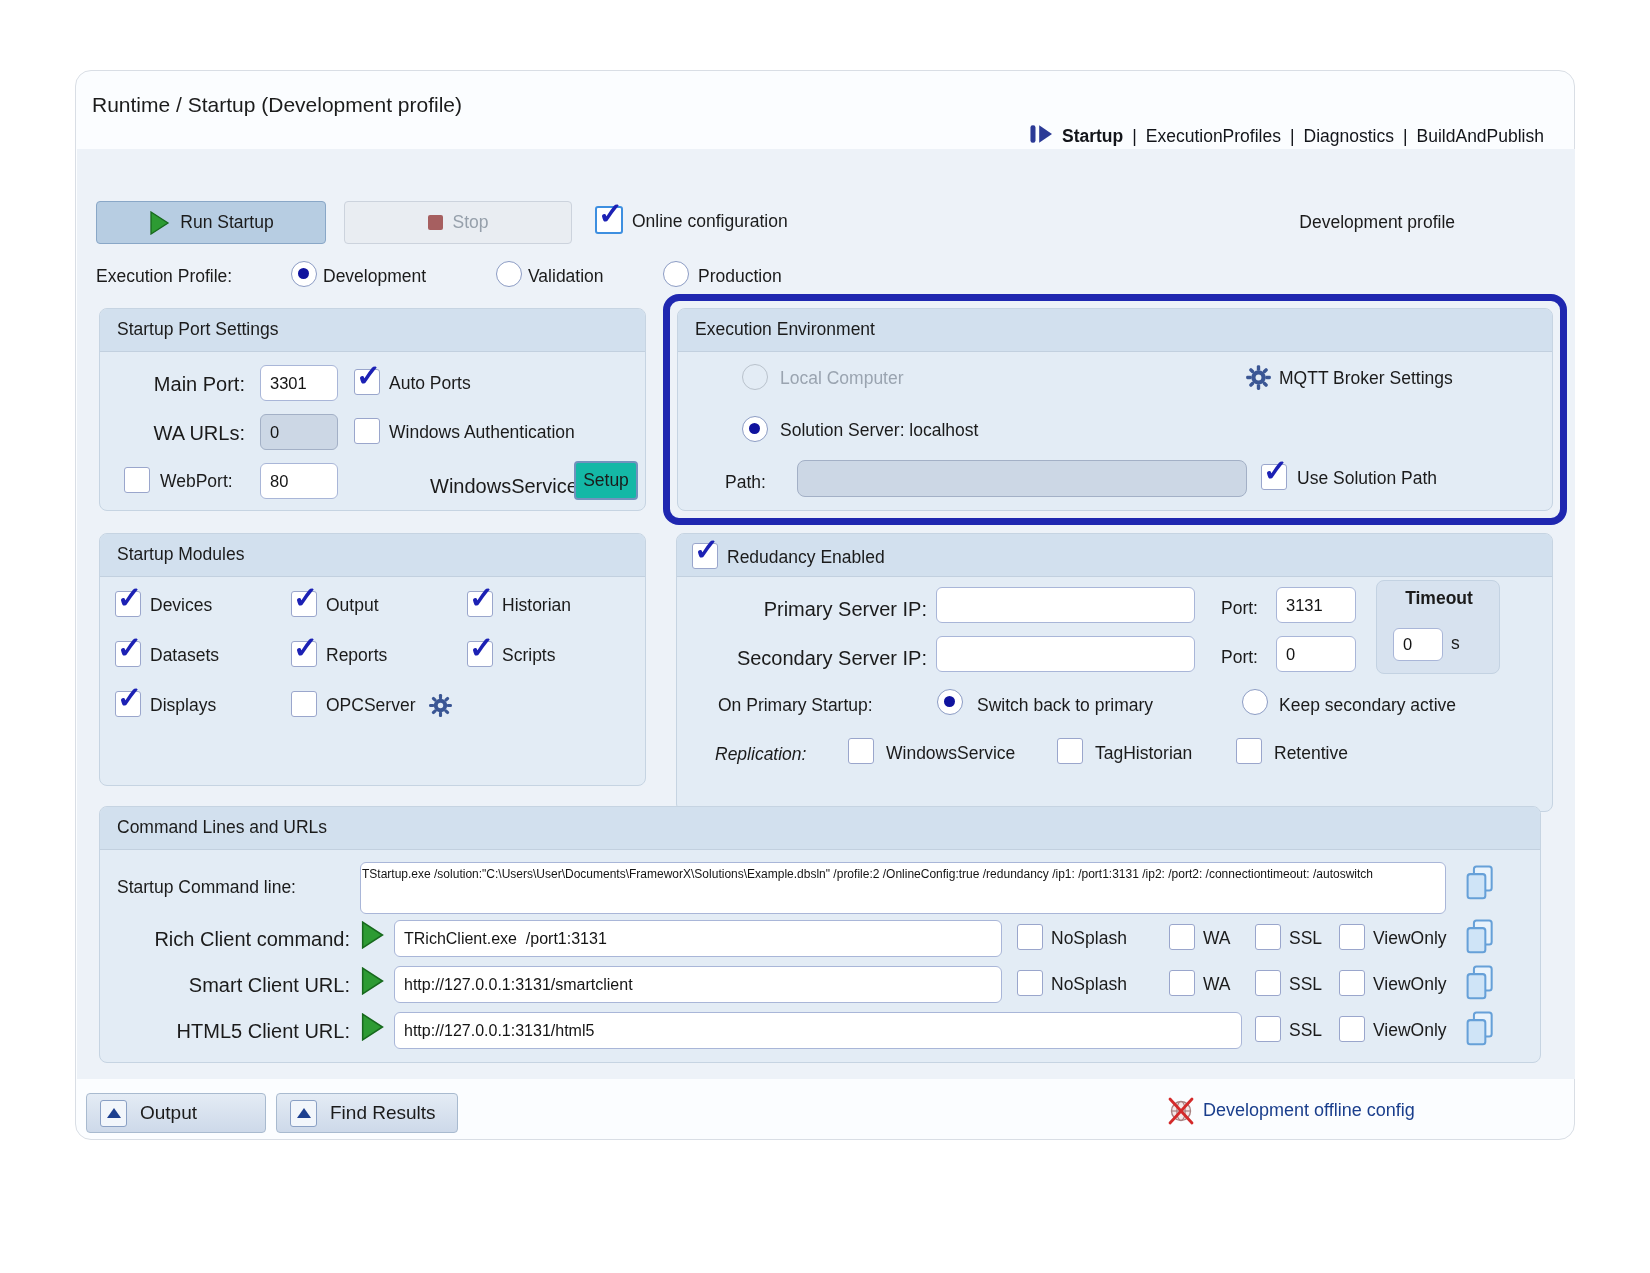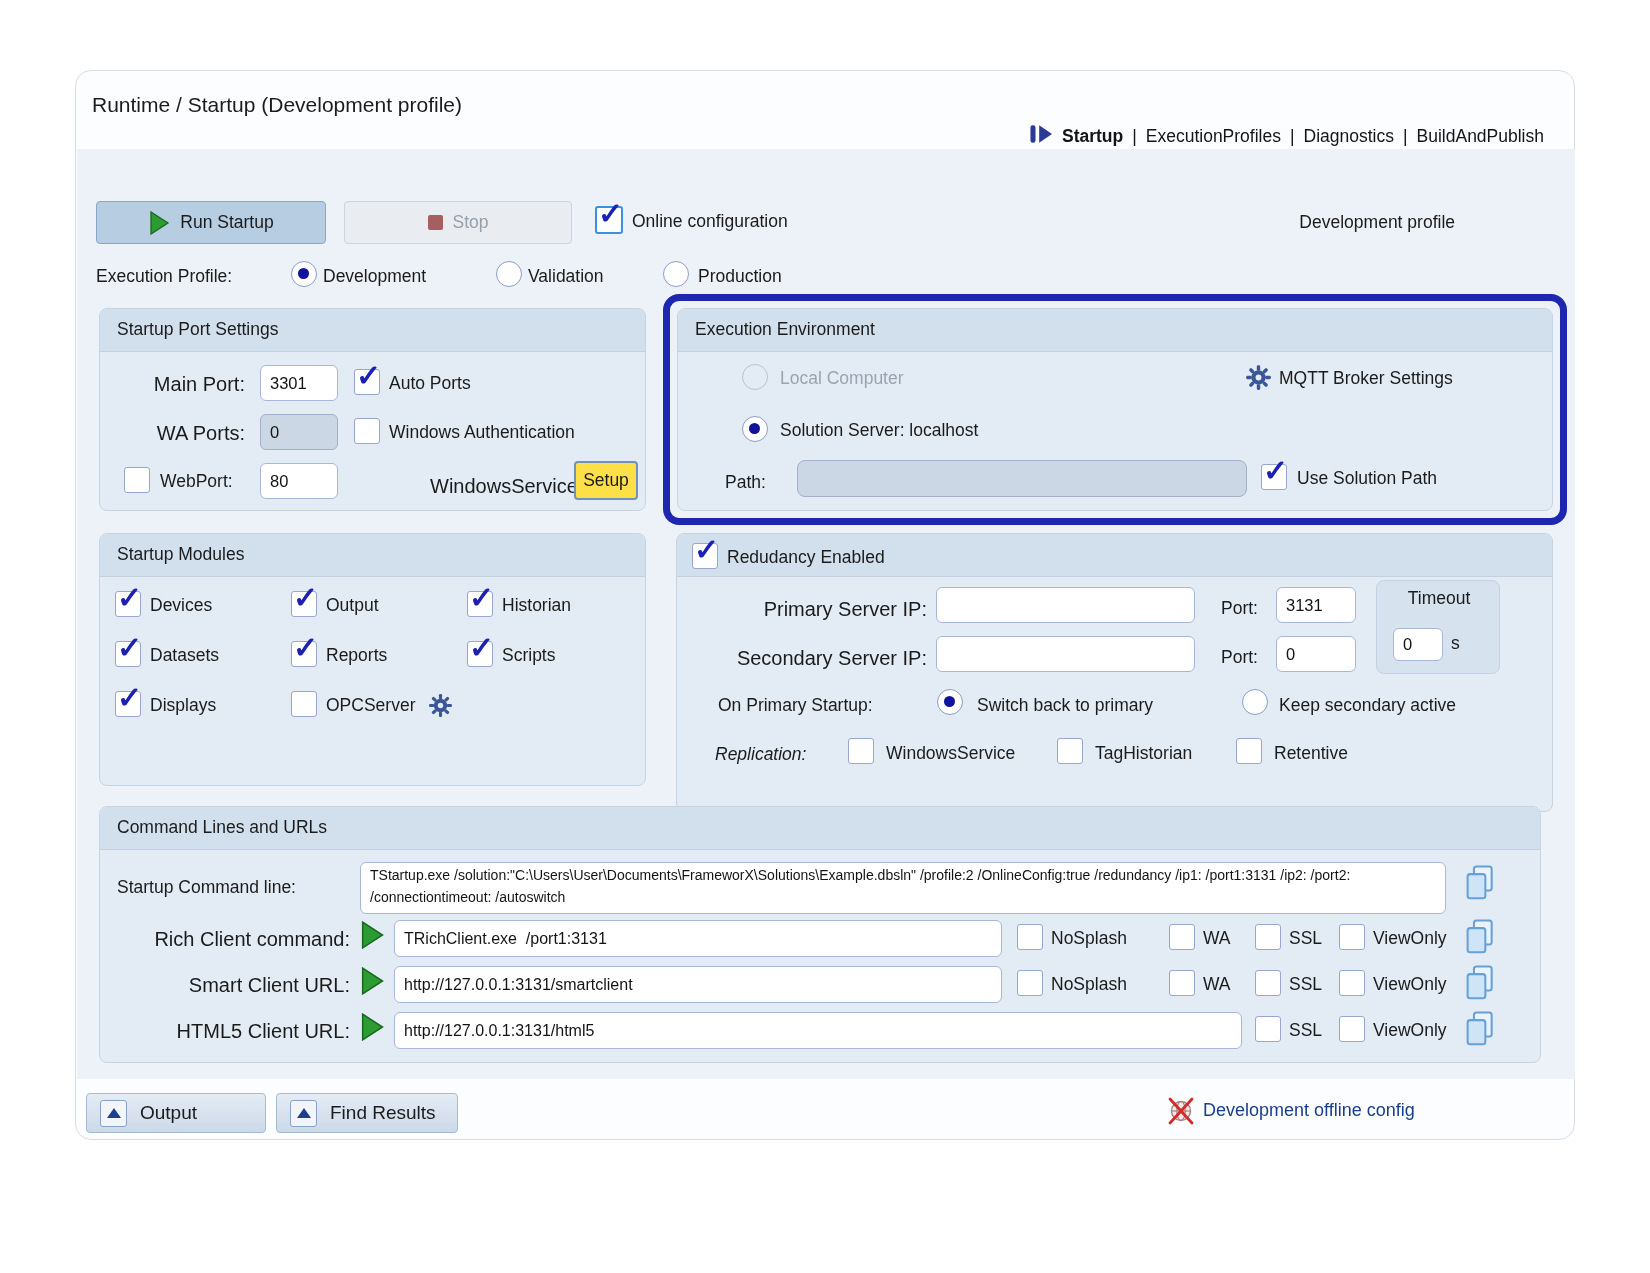--- a/index.html
+++ b/index.html
@@ -24,23 +24,23 @@
   .radio{position:absolute;width:26px;height:26px;border:1.6px solid #8c9cc4;border-radius:50%;background:#ffffff;box-sizing:border-box;}
   .radio.selected::after{content:"";position:absolute;left:5.5px;top:5.5px;width:11px;height:11px;border-radius:50%;background:#10139e;}
   .radio.disabled{border-color:#b9c2cc;background:transparent;}
   .inp{position:absolute;background:#ffffff;border:1.5px solid #a9b6d8;border-radius:6px;font-size:16.5px;padding:0 9px;box-sizing:border-box;font-family:"Liberation Sans",sans-serif;color:#141414;outline:none;}
   .inp.disabled{background:#ccd7e5;border-color:#a3b0c6;}
   .group{position:absolute;background:#e3ecf5;border:1px solid #c6d4e2;border-radius:8px;box-sizing:border-box;}
   .group-header{position:absolute;left:0;top:0;right:0;height:43px;background:#d2e0ee;border-radius:7px 7px 0 0;border-bottom:1px solid #c2d0df;box-sizing:border-box;}
   .group-title{position:absolute;left:17px;top:10px;font-size:17.5px;color:#1b1b1b;white-space:nowrap;}
   .ring{position:absolute;border:7px solid #1f27b0;border-radius:16px;box-sizing:border-box;padding:7px;}
   .ring .group{position:relative;width:100%;height:100%;}
-  .setup-btn{position:absolute;background:#fde047;border:2px solid #7292bd;border-radius:4px;font-size:17.5px;display:flex;align-items:center;justify-content:center;box-sizing:border-box;cursor:pointer;}
+  .setup-btn{position:absolute;background:#14b8a6;border:2px solid #7292bd;border-radius:4px;font-size:17.5px;display:flex;align-items:center;justify-content:center;box-sizing:border-box;cursor:pointer;}
   .timeout-panel{position:absolute;background:#d7e2ef;border:1px solid #c3d2e2;border-radius:8px;box-sizing:border-box;}
-  .cmdbox{position:absolute;background:#ffffff;border:1.5px solid #a9b6d8;border-radius:6px;font-size:14px;line-height:1.55;padding:2px 9px;box-sizing:border-box;color:#141414;overflow:hidden;}
+  .cmdbox{position:absolute;background:#ffffff;border:1.5px solid #a9b6d8;border-radius:6px;font-size:12px;line-height:1.55;padding:2px 1px;box-sizing:border-box;color:#141414;overflow:hidden;}
   .icon{position:absolute;display:block;}
   .footer-btn{position:absolute;display:flex;align-items:center;gap:13px;background:linear-gradient(#e4ecf5,#cdd9e9);border:1px solid #a8bacf;border-radius:4px;font-size:19px;padding-left:13px;box-sizing:border-box;cursor:pointer;}
   .exp-box{width:25px;height:25px;background:#f2f6fb;border:1px solid #8aa0c4;border-radius:3px;display:flex;align-items:center;justify-content:center;}
   .offline-lbl{position:absolute;font-size:18px;color:#1a3e8c;white-space:nowrap;}
 </style>
 </head>
 <body>
 
 <div class="panel">
   <div class="content-strip"></div>
@@ -87,21 +87,21 @@
   <span class="radio" style="left:587px;top:190px;"></span>
   <div class="lbl" style="left:622px;top:195px;">Production</div>
 
   <div class="group" style="left:23px;top:237px;width:547px;height:203px;">
     <div class="group-header"></div>
     <div class="group-title">Startup Port Settings</div>
     <div class="lbl-r" style="left:0;top:64px;width:145px;">Main Port:</div>
     <input class="inp" style="left: 160px; top: 56px; width: 78px; height: 36px;" value="3301">
     <span class="cb checked" style="left:254px;top:60px;"></span>
     <div class="lbl" style="left:289px;top:64px;">Auto Ports</div>
-    <div class="lbl-r" style="left:0;top:113px;width:145px;">WA Ports:</div>
+    <div class="lbl-r" style="left:0;top:113px;width:145px;">WA URLs:</div>
     <input class="inp disabled" style="left: 160px; top: 105px; width: 78px; height: 36px;" value="0">
     <span class="cb" style="left:254px;top:109px;"></span>
     <div class="lbl" style="left:289px;top:113px;">Windows Authentication</div>
     <span class="cb" style="left:24px;top:158px;"></span>
     <div class="lbl" style="left:60px;top:162px;">WebPort:</div>
     <input class="inp" style="left: 160px; top: 154px; width: 78px; height: 36px;" value="80">
     <div class="lbl-r" style="left:330px;top:166px;width:138px;">WindowsService</div>
     <div class="setup-btn" style="left:474px;top:152px;width:64px;height:39px;">Setup</div>
   </div>
 
@@ -176,21 +176,21 @@
 
   <div class="group" style="left:600px;top:462px;width:877px;height:279px;">
     <div class="group-header"></div>
     <span class="cb checked" style="left:15px;top:9px;"></span>
     <div class="lbl" style="left:50px;top:13px;">Redudancy Enabled</div>
     <div class="lbl-r" style="left:0;top:64px;width:250px;">Primary Server IP:</div>
     <input class="inp" style="left: 259px; top: 53px; width: 259px; height: 36px;" value="">
     <div class="lbl" style="left:544px;top:64px;">Port:</div>
     <input class="inp" style="left: 599px; top: 53px; width: 80px; height: 36px;" value="3131">
     <div class="timeout-panel" style="left:699px;top:46px;width:124px;height:94px;">
-      <div class="lbl" style="left:0;top:7px;width:124px;text-align:center;">Timeout</div>
+      <div class="lbl" style="left:0;top:7px;width:124px;text-align:center;font-weight:bold;">Timeout</div>
       <input class="inp" style="left: 16px; top: 47px; width: 50px; height: 33px;" value="0">
       <div class="lbl" style="left:74px;top:52px;">s</div>
     </div>
     <div class="lbl-r" style="left:0;top:113px;width:250px;">Secondary Server IP:</div>
     <input class="inp" style="left: 259px; top: 102px; width: 259px; height: 36px;" value="">
     <div class="lbl" style="left:544px;top:113px;">Port:</div>
     <input class="inp" style="left: 599px; top: 102px; width: 80px; height: 36px;" value="0">
     <div class="lbl" style="left:41px;top:161px;">On Primary Startup:</div>
     <span class="radio selected" style="left:260px;top:155px;"></span>
     <div class="lbl" style="left:300px;top:161px;">Switch back to primary</div>

